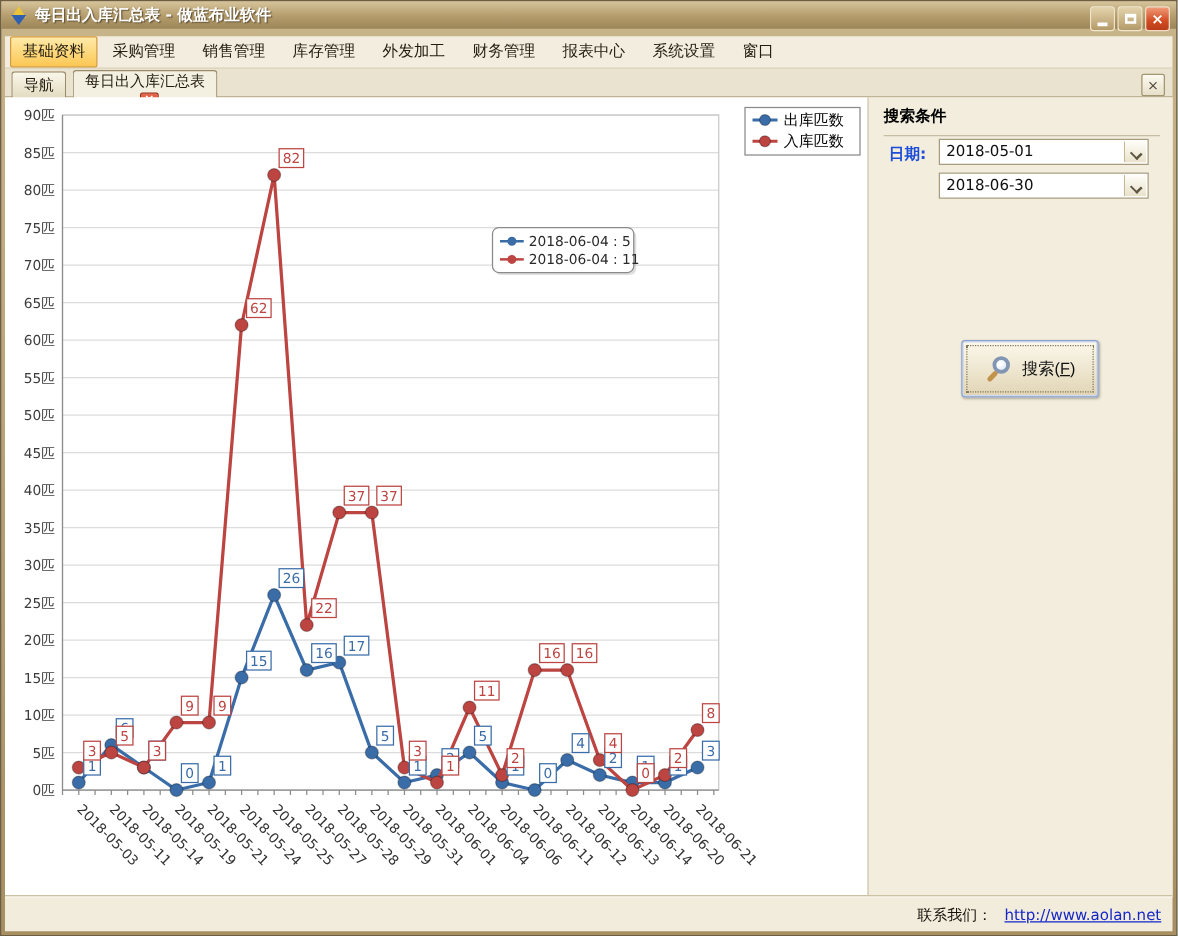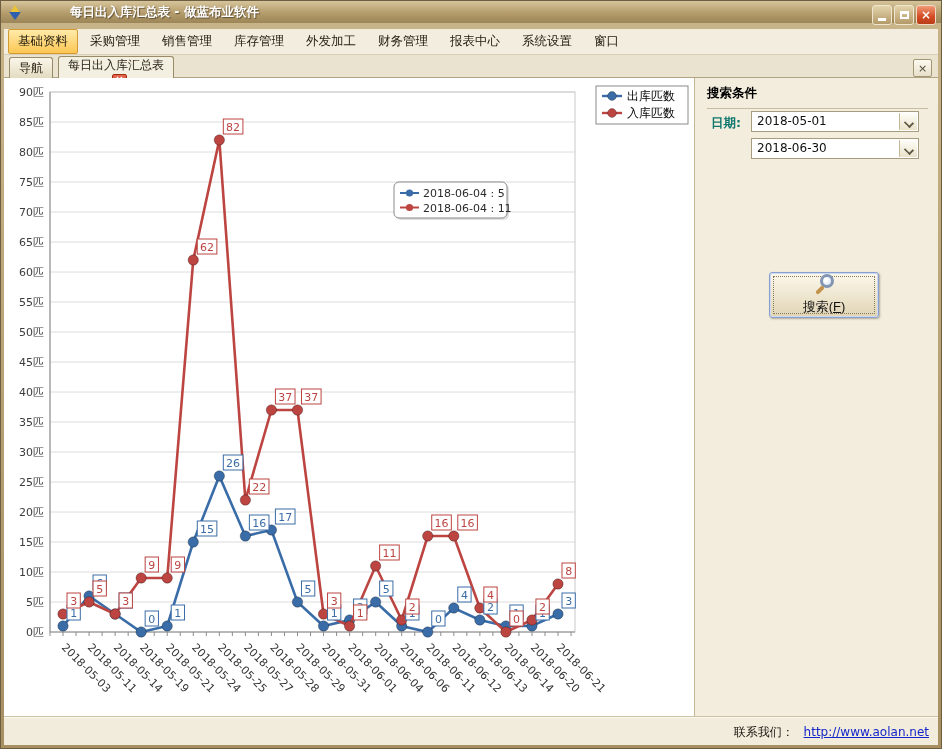--- a/index.html
+++ b/index.html
@@ -1,20 +1,20 @@
 <!DOCTYPE html>
 <html><head>
 <meta charset="utf-8">
 <style>
   html,body{margin:0;padding:0;background:#9a9a9a;font-family:"DejaVu Sans",sans-serif;}
   .window{position:relative;width:942px;height:749px;box-sizing:border-box;
     background:linear-gradient(#c9b58a,#a78f61);border:1px solid #6e5e41;overflow:hidden;}
   
   .titlebar{position:absolute;left:0;top:0;right:0;height:22px;
-    background:linear-gradient(#d6c49b 0%,#b49c6c 55%,#9c8557 100%);display:flex;align-items:center;gap:42px;}
+    background:linear-gradient(#d6c49b 0%,#b49c6c 55%,#9c8557 100%);display:flex;align-items:center;}
   .app-icon{width:16px;height:16px;margin:0 5px 0 6px;position:relative;flex:0 0 auto;}
   .app-icon .g1{position:absolute;left:2px;top:1px;width:0;height:0;
     border-left:6px solid transparent;border-right:6px solid transparent;border-bottom:9px solid #e9c33a;}
   .app-icon .g2{position:absolute;left:2px;top:8px;width:0;height:0;
     border-left:6px solid transparent;border-right:6px solid transparent;border-top:8px solid #2f5fae;}
   .title-text{color:#fff;font-size:12.5px;font-weight:bold;text-shadow:1px 1px 1px #5f4f33;white-space:nowrap;}
   .win-btns{position:absolute;right:5px;top:4px;display:flex;gap:2px;}
   .wbtn{width:20px;height:20px;border-radius:3px;display:flex;align-items:center;justify-content:center;
     color:#fff;font-size:12px;font-weight:bold;box-sizing:border-box;border:1px solid #efe6cd;cursor:default;}
   .wbtn.minmax{background:linear-gradient(#e3d3ab,#b49a69);}
@@ -39,31 +39,31 @@
   .tabbar-close{position:absolute;right:6px;top:4px;width:17px;height:16px;border:1px solid #a39673;
     border-radius:2px;background:linear-gradient(#fcf9f0,#e7e0ca);color:#4f4736;font-size:11px;
     display:flex;align-items:center;justify-content:center;}
   
   .content{position:absolute;left:3px;right:3px;top:77px;bottom:31px;background:#fff;}
   .chart-area{position:absolute;left:0;top:0;bottom:0;width:690px;background:#fff;border-right:1px solid #c3b795;}
   
   .side-panel{position:absolute;left:691px;right:0;top:0;bottom:0;background:#f2eddd;}
   .sp-title{margin:7px 10px 0 12px;font-size:12.5px;font-weight:bold;color:#000;
     padding-bottom:6px;border-bottom:1px solid #c7bda2;}
-  .date-label{position:absolute;left:16px;top:37px;font-size:12.5px;font-weight:bold;color:#0f766e;}
+  .date-label{position:absolute;left:16px;top:37px;font-size:12.5px;font-weight:bold;color:#1d4ed8;}
   .combo{position:absolute;left:56px;width:168px;height:21px;border:1px solid #a89c7f;background:#fff;box-sizing:border-box;}
   .combo.c1{top:33px;} .combo.c2{top:60px;}
   .combo-value{position:absolute;left:5px;top:2px;font-size:12px;color:#101010;}
   .combo-btn{position:absolute;right:1px;top:1px;bottom:1px;width:17px;
     background:linear-gradient(#fefdf8,#e9e2cb);border-left:1px solid #c3b795;border-radius:1px;}
   .combo-btn .chev{position:absolute;left:5px;top:6px;width:6px;height:6px;
     border-right:2px solid #5f5640;border-bottom:2px solid #5f5640;transform:rotate(45deg) scale(1,.8);}
   .search-btn{position:absolute;left:74px;top:194px;width:110px;height:46px;border:1px solid #87a0cf;border-radius:3px;
     background:linear-gradient(#fcf8ec,#ece3cb 60%,#e0d4b4);box-shadow:inset 0 0 0 1px #cdd9ef,1px 1px 2px rgba(60,45,20,.35);
-    display:flex;align-items:center;justify-content:center;gap:9px;box-sizing:border-box;flex-direction:column;}
+    display:flex;align-items:center;justify-content:center;gap:9px;box-sizing:border-box;}
   .search-btn .focus{position:absolute;left:3px;top:3px;right:3px;bottom:3px;border:1px dotted #84795b;}
   .search-label{font-size:13px;color:#111;}
   .mag{width:21px;height:21px;position:relative;}
   .mag .lens{position:absolute;left:6px;top:0;width:14px;height:14px;border:3px solid #8296b4;border-radius:50%;
     background:radial-gradient(circle at 35% 35%,#ffffff 20%,#cfe0f0);box-sizing:border-box;}
   .mag .handle{position:absolute;left:1px;top:14px;width:10px;height:4px;background:#c2934c;
     border-radius:2px;transform:rotate(135deg);}
   
   .statusbar{position:absolute;left:3px;right:3px;bottom:3px;height:28px;background:#f1ecdc;
     border-top:1px solid #cbc1a5;box-shadow:inset 0 1px 0 #fbf8ef;}

